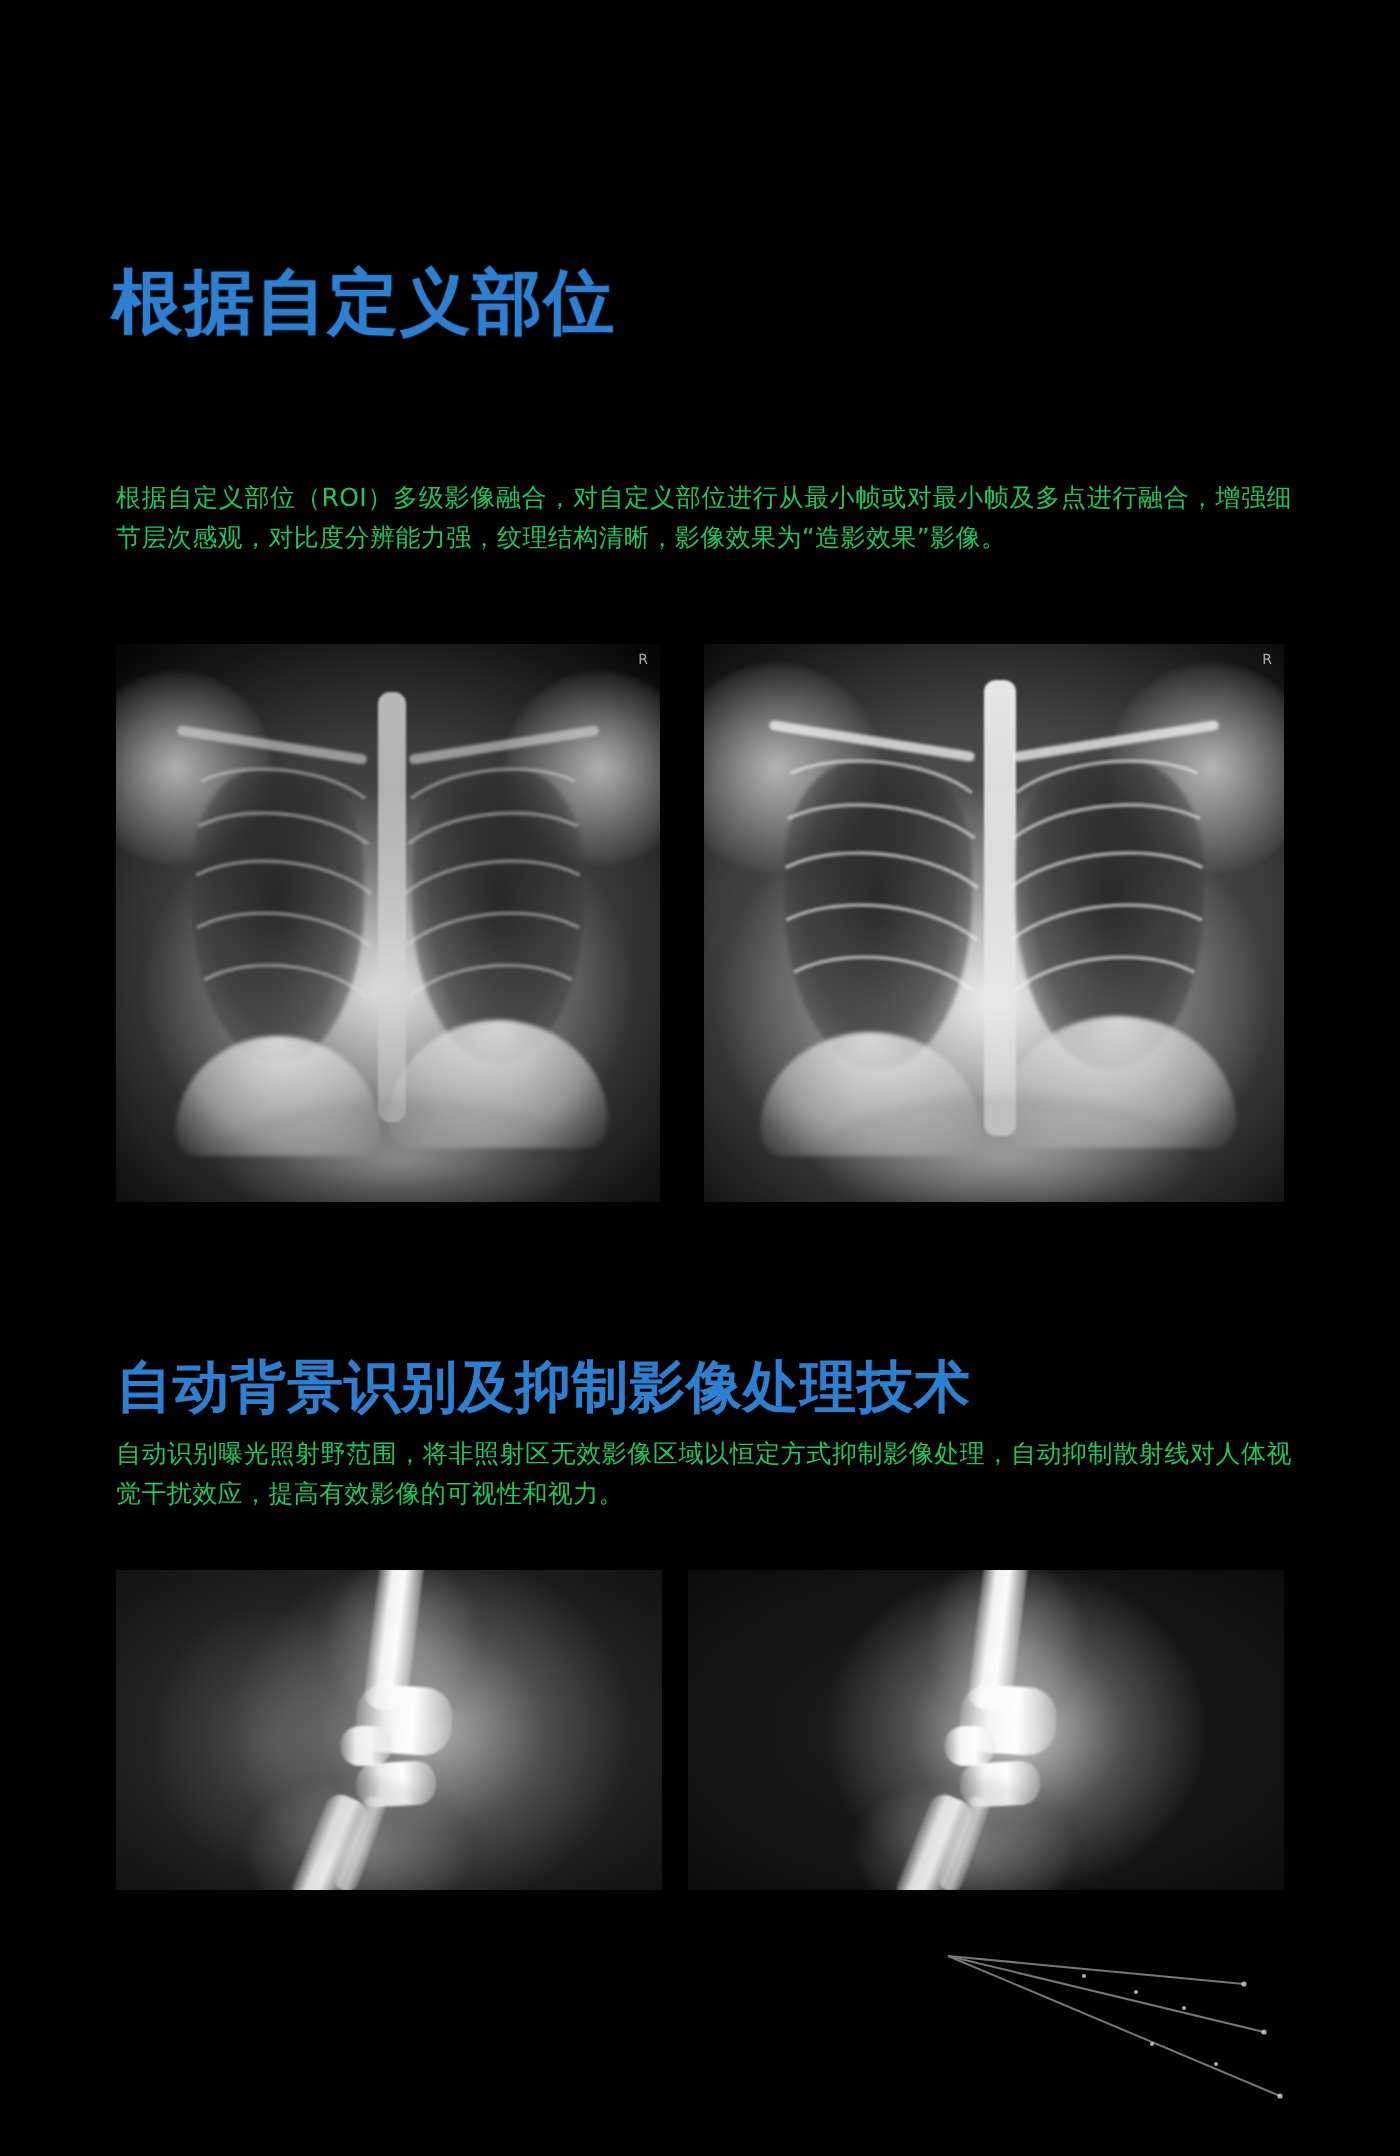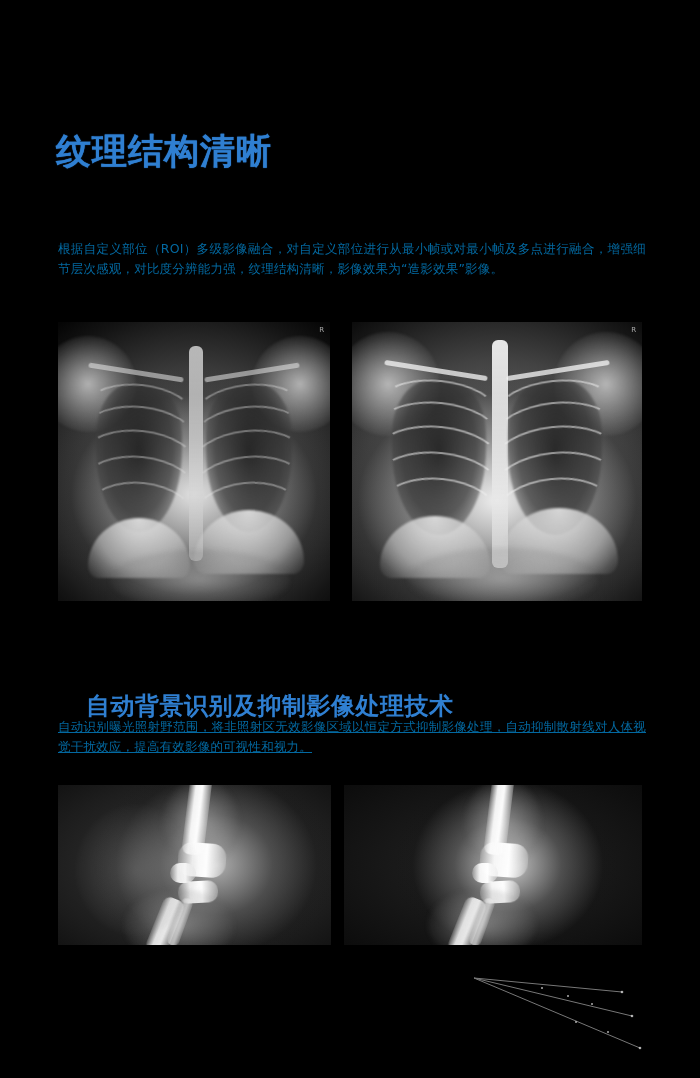--- a/index.html
+++ b/index.html
@@ -36,34 +36,34 @@
   .section-title {
     position: absolute;
     left: 58px;
     font-size: 19px;
     font-weight: bold;
     color: #2f7fd1;
     letter-spacing: 0.5px;
     white-space: nowrap;
   }
   .section-title.s1 { top: 199px; }
-  .section-title.s2 { top: 690px; font-size: 24px; margin-left: 28px; }
+  .section-title.s2 { top: 675px; font-size: 28px; }
 
   .body-text {
     position: absolute;
     left: 58px;
     width: 588px;
     font-size: 12.5px;
     line-height: 20px;
-    color: #0369a1;
+    color: #22c55e;
     letter-spacing: 0.2px;
     text-align: justify;
   }
   .body-text.t1 { top: 239px; }
-  .body-text.t2 { top: 717px; text-decoration: underline; }
+  .body-text.t2 { top: 717px; }
 
   
   .img-frame {
     position: absolute;
     overflow: hidden;
     background: #050505;
   }
   .chest-left  { left: 58px;  top: 322px; width: 272px; height: 279px; }
   .chest-right { left: 352px; top: 322px; width: 290px; height: 279px; }
   .knee-left   { left: 58px;  top: 785px; width: 273px; height: 160px; }
@@ -165,21 +165,21 @@
     width: 200px;
     height: 110px;
     opacity: 0.85;
   }
 </style>
 </head>
 <body>
 
 <div class="page">
 
-  <div class="main-title">纹理结构清晰</div>
+  <div class="main-title">根据自定义部位</div>
 
 
   <div class="body-text t1">根据自定义部位（ROI）多级影像融合，对自定义部位进行从最小帧或对最小帧及多点进行融合，增强细节层次感观，对比度分辨能力强，纹理结构清晰，影像效果为“造影效果”影像。</div>
 
   <div class="img-frame chest-left">
     <div class="xr-bg-a"></div>
     <div class="shoulder" style="left:-18px; top:14px; width:96px; height:96px;"></div>
     <div class="shoulder" style="right:-18px; top:14px; width:96px; height:96px;"></div>
     <div class="clav" style="left:30px; top:48px; width:96px; transform:rotate(9deg);"></div>
     <div class="clav" style="right:30px; top:48px; width:96px; transform:rotate(-9deg);"></div>

